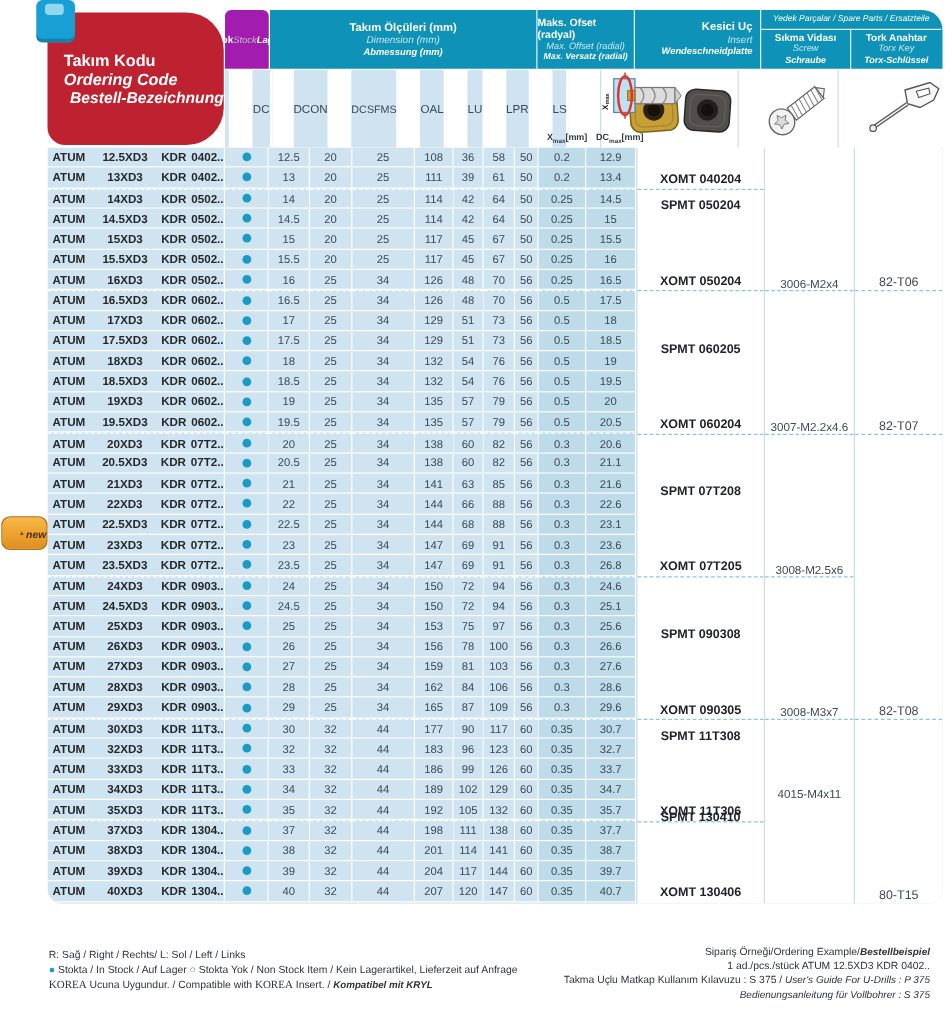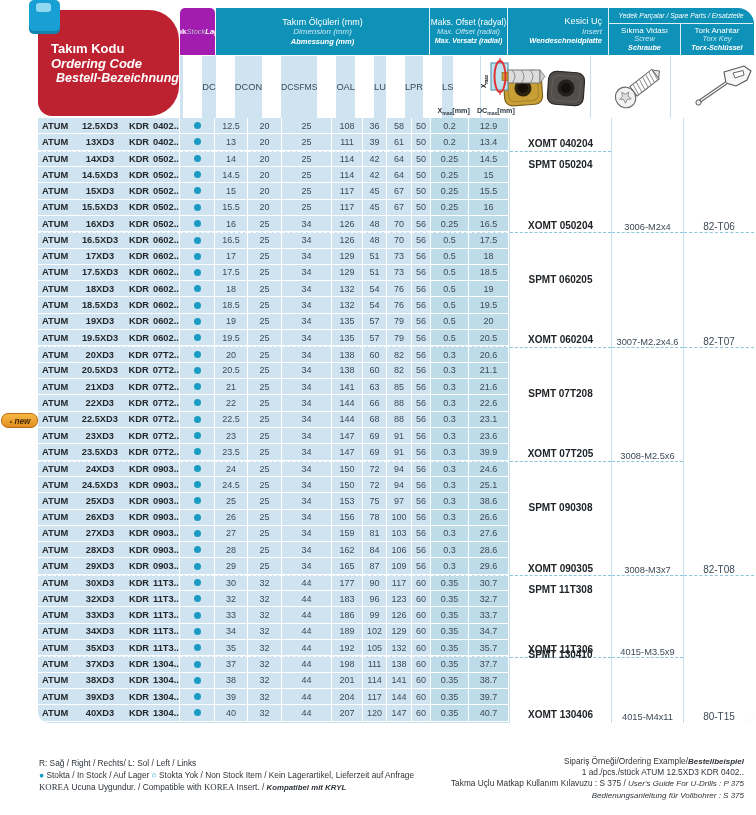--- a/index.html
+++ b/index.html
@@ -35,21 +35,21 @@
   .mh{display:flex;flex-direction:column;align-items:center;justify-content:center;line-height:10px;box-sizing:border-box;}
   .mh-dim{width:214px;border-right:1px solid rgba(255,255,255,.85);}
   .mh-off{width:78px;border-right:1px solid rgba(255,255,255,.85);line-height:9px;}
   .mh-ins{width:101px;border-right:1px solid rgba(255,255,255,.85);align-items:flex-end;padding-right:6px;line-height:9.5px;}
   .mh-spare{width:144px;display:flex;flex-direction:column;}
   .spare-band{height:15px;border-bottom:1px solid rgba(255,255,255,.85);display:flex;
               align-items:center;justify-content:center;font-size:6.8px;font-style:italic;}
   .spare-cols{flex:1;display:flex;}
   .mh-screw{width:72px;border-right:1px solid rgba(255,255,255,.85);line-height:8.5px;}
   .mh-torx{flex:1;line-height:8.5px;}
-  .h-tr{font-size:9px;font-weight:normal;}
+  .h-tr{font-size:9px;font-weight:bold;}
   .h-en{font-size:8px;font-style:italic;color:#c6e7f2;}
   .h-de{font-size:7.5px;font-weight:bold;font-style:italic;}
   .mh-off .h-tr{font-size:8.4px;} .mh-off .h-en{font-size:7.4px;} .mh-off .h-de{font-size:7px;}
   .mh-screw .h-tr,.mh-torx .h-tr{font-size:8px;}
   .mh-screw .h-en,.mh-torx .h-en{font-size:7.4px;}
   .mh-screw .h-de,.mh-torx .h-de{font-size:7.2px;}
 
   .sub-row{position:absolute;left:142px;top:48px;width:574px;height:62px;display:flex;gap:17px;}
   .sb{box-sizing:border-box;}
   .sb-stok{width:35px;background:#cfe4f0;border-right:2px solid #fff;}
@@ -86,23 +86,23 @@
   .col-insert{left:471px;width:102px;}
   .col-screw{left:573px;width:72px;}
   .col-torx{left:645px;width:71px;}
   .og{box-sizing:border-box;display:flex;flex-direction:column;align-items:center;justify-content:flex-end;gap:48px;}
   .og + .og{border-top:1px dashed #8cc6dc;}
   .og .il{font-size:10px;font-weight:bold;color:#202428;line-height:12.5px;white-space:nowrap;}
   .og .sl{font-size:9.3px;color:#3d4956;white-space:nowrap;}
   .og .tl{font-size:10px;color:#3d4956;}
 
   
-  .new-badge{position:absolute;left:1px;top:413px;width:37px;height:15px;z-index:7;
+  .new-badge{position:absolute;left:1px;top:413px;width:37px;height:27px;z-index:7;
              background:linear-gradient(#f9b845,#e08f1f);border:1px solid #b86e14;border-radius:7px;
-             display:flex;align-items:center;justify-content:center;gap:1px;
+             display:flex;align-items:center;justify-content:flex-end;gap:1px;
              color:#4a2c05;font-size:8.3px;font-weight:bold;font-style:italic;box-sizing:border-box;}
   .nb-tri{font-size:5px;font-style:normal;color:#7a4a08;}
 
   
   .f-left{position:absolute;left:39px;top:758px;font-size:8.3px;color:#2f3439;line-height:11.8px;white-space:nowrap;}
   .dot-solid{color:#199bc3;font-size:8.5px;}
   .dot-open{color:#199bc3;font-size:8.5px;}
   .serif{font-family:"Liberation Serif",serif;font-size:8.8px;}
   .bi{font-weight:bold;font-style:italic;font-size:7.8px;}
   .f-right{position:absolute;right:12px;top:756px;text-align:right;font-size:8.3px;color:#2f3439;line-height:11.2px;white-space:nowrap;}
@@ -653,21 +653,21 @@
               <span class="dot"></span>
             </div>
             <div class="c d0">23.5</div>
             <div class="c d1">25</div>
             <div class="c d2">34</div>
             <div class="c d3">147</div>
             <div class="c d4">69</div>
             <div class="c d5">91</div>
             <div class="c d6">56</div>
             <div class="c o o0">0.3</div>
-            <div class="c o o1">39.9</div>
+            <div class="c o o1">26.8</div>
           </div>
           <div class="trow gs">
             <div class="c code">
               <span class="cp cp0">ATUM</span>
               <span class="cp cp1">24XD3</span>
               <span class="cp cp2">KDR</span>
               <span class="cp cp3">0903..</span>
             </div>
             <div class="c stok">
               <span class="dot"></span>
@@ -713,21 +713,21 @@
               <span class="dot"></span>
             </div>
             <div class="c d0">25</div>
             <div class="c d1">25</div>
             <div class="c d2">34</div>
             <div class="c d3">153</div>
             <div class="c d4">75</div>
             <div class="c d5">97</div>
             <div class="c d6">56</div>
             <div class="c o o0">0.3</div>
-            <div class="c o o1">38.6</div>
+            <div class="c o o1">25.6</div>
           </div>
           <div class="trow">
             <div class="c code">
               <span class="cp cp0">ATUM</span>
               <span class="cp cp1">26XD3</span>
               <span class="cp cp2">KDR</span>
               <span class="cp cp3">0903..</span>
             </div>
             <div class="c stok">
               <span class="dot"></span>
@@ -1019,23 +1019,20 @@
           </div>
           <div class="og" style="height: 114.27px;">
             <div class="sl">3007-M2.2x4.6</div>
           </div>
           <div class="og" style="height: 114.27px;">
             <div class="sl">3008-M2.5x6</div>
           </div>
           <div class="og" style="height: 114.27px;">
             <div class="sl">3008-M3x7</div>
           </div>
-          <div class="og" style="height: 81.6215px;">
-            <div class="sl">4015-M3.5x9</div>
-          </div>
           <div class="og" style="height: 65.2972px;">
             <div class="sl">4015-M4x11</div>
           </div>
         </div>
       <div class="ocol col-torx" id="col-torx">
           <div class="og" style="height: 114.27px;">
             <div class="tl">82-T06</div>
           </div>
           <div class="og" style="height: 114.27px;">
             <div class="tl">82-T07</div>

